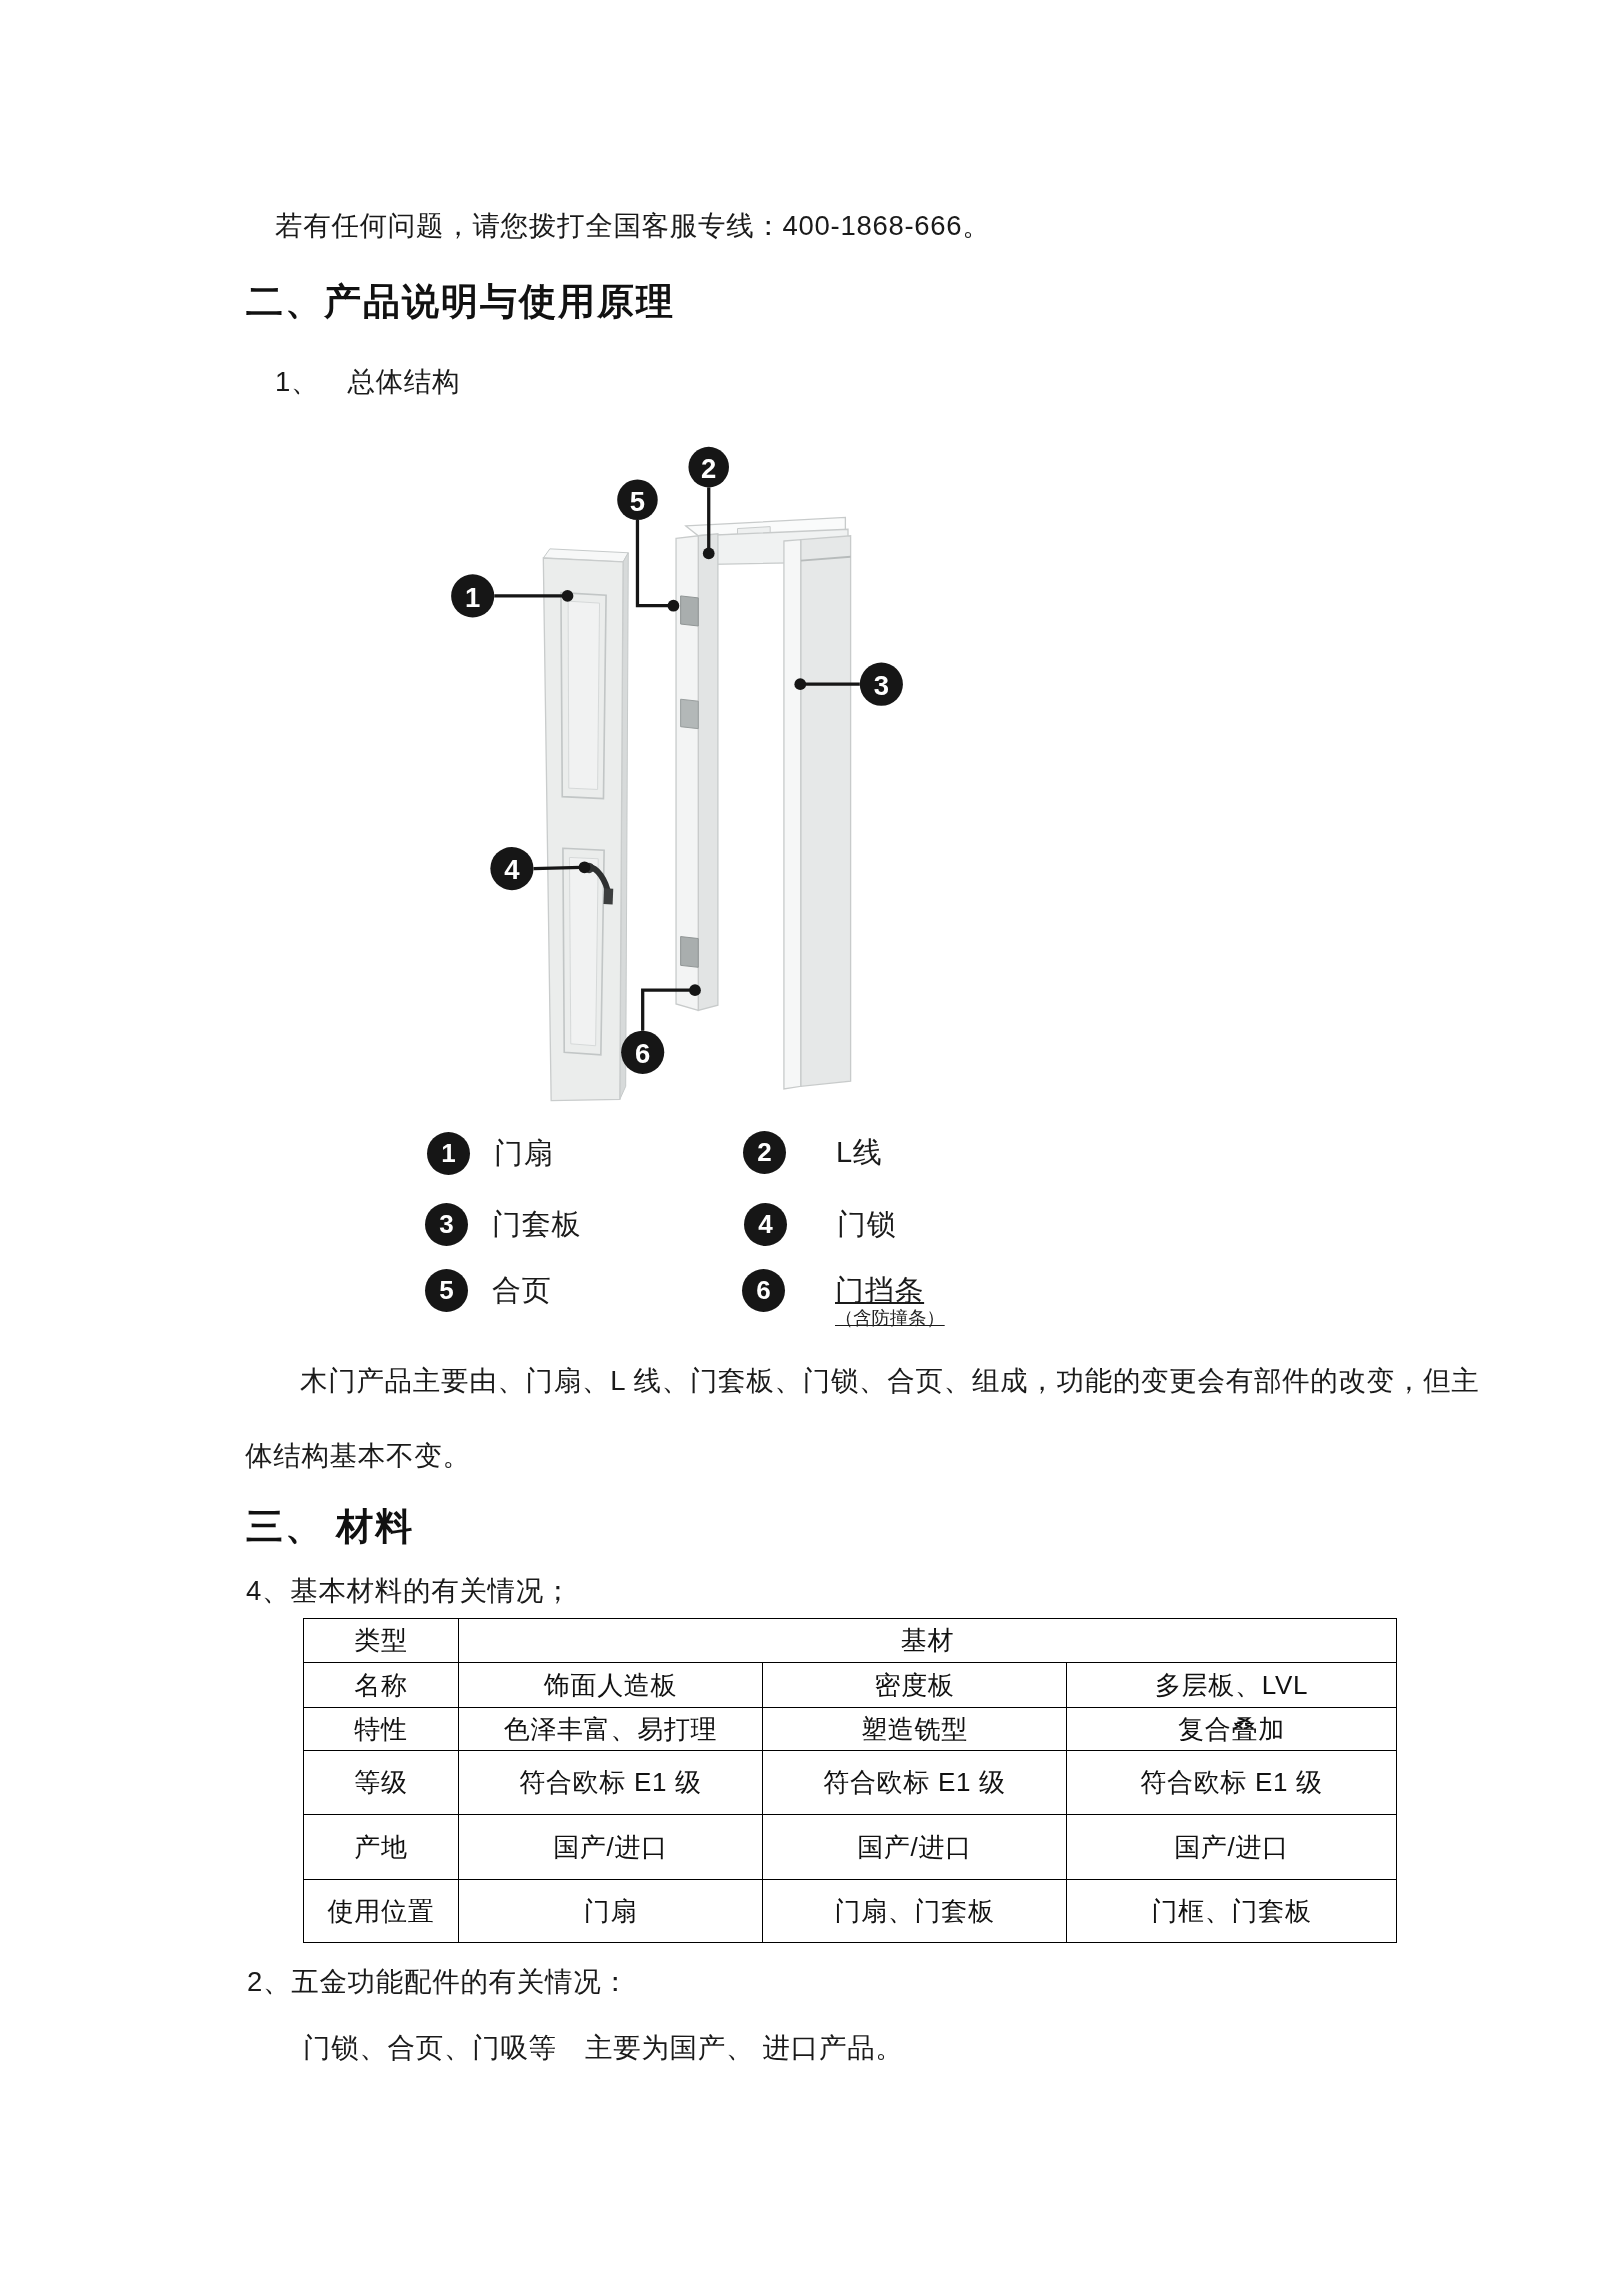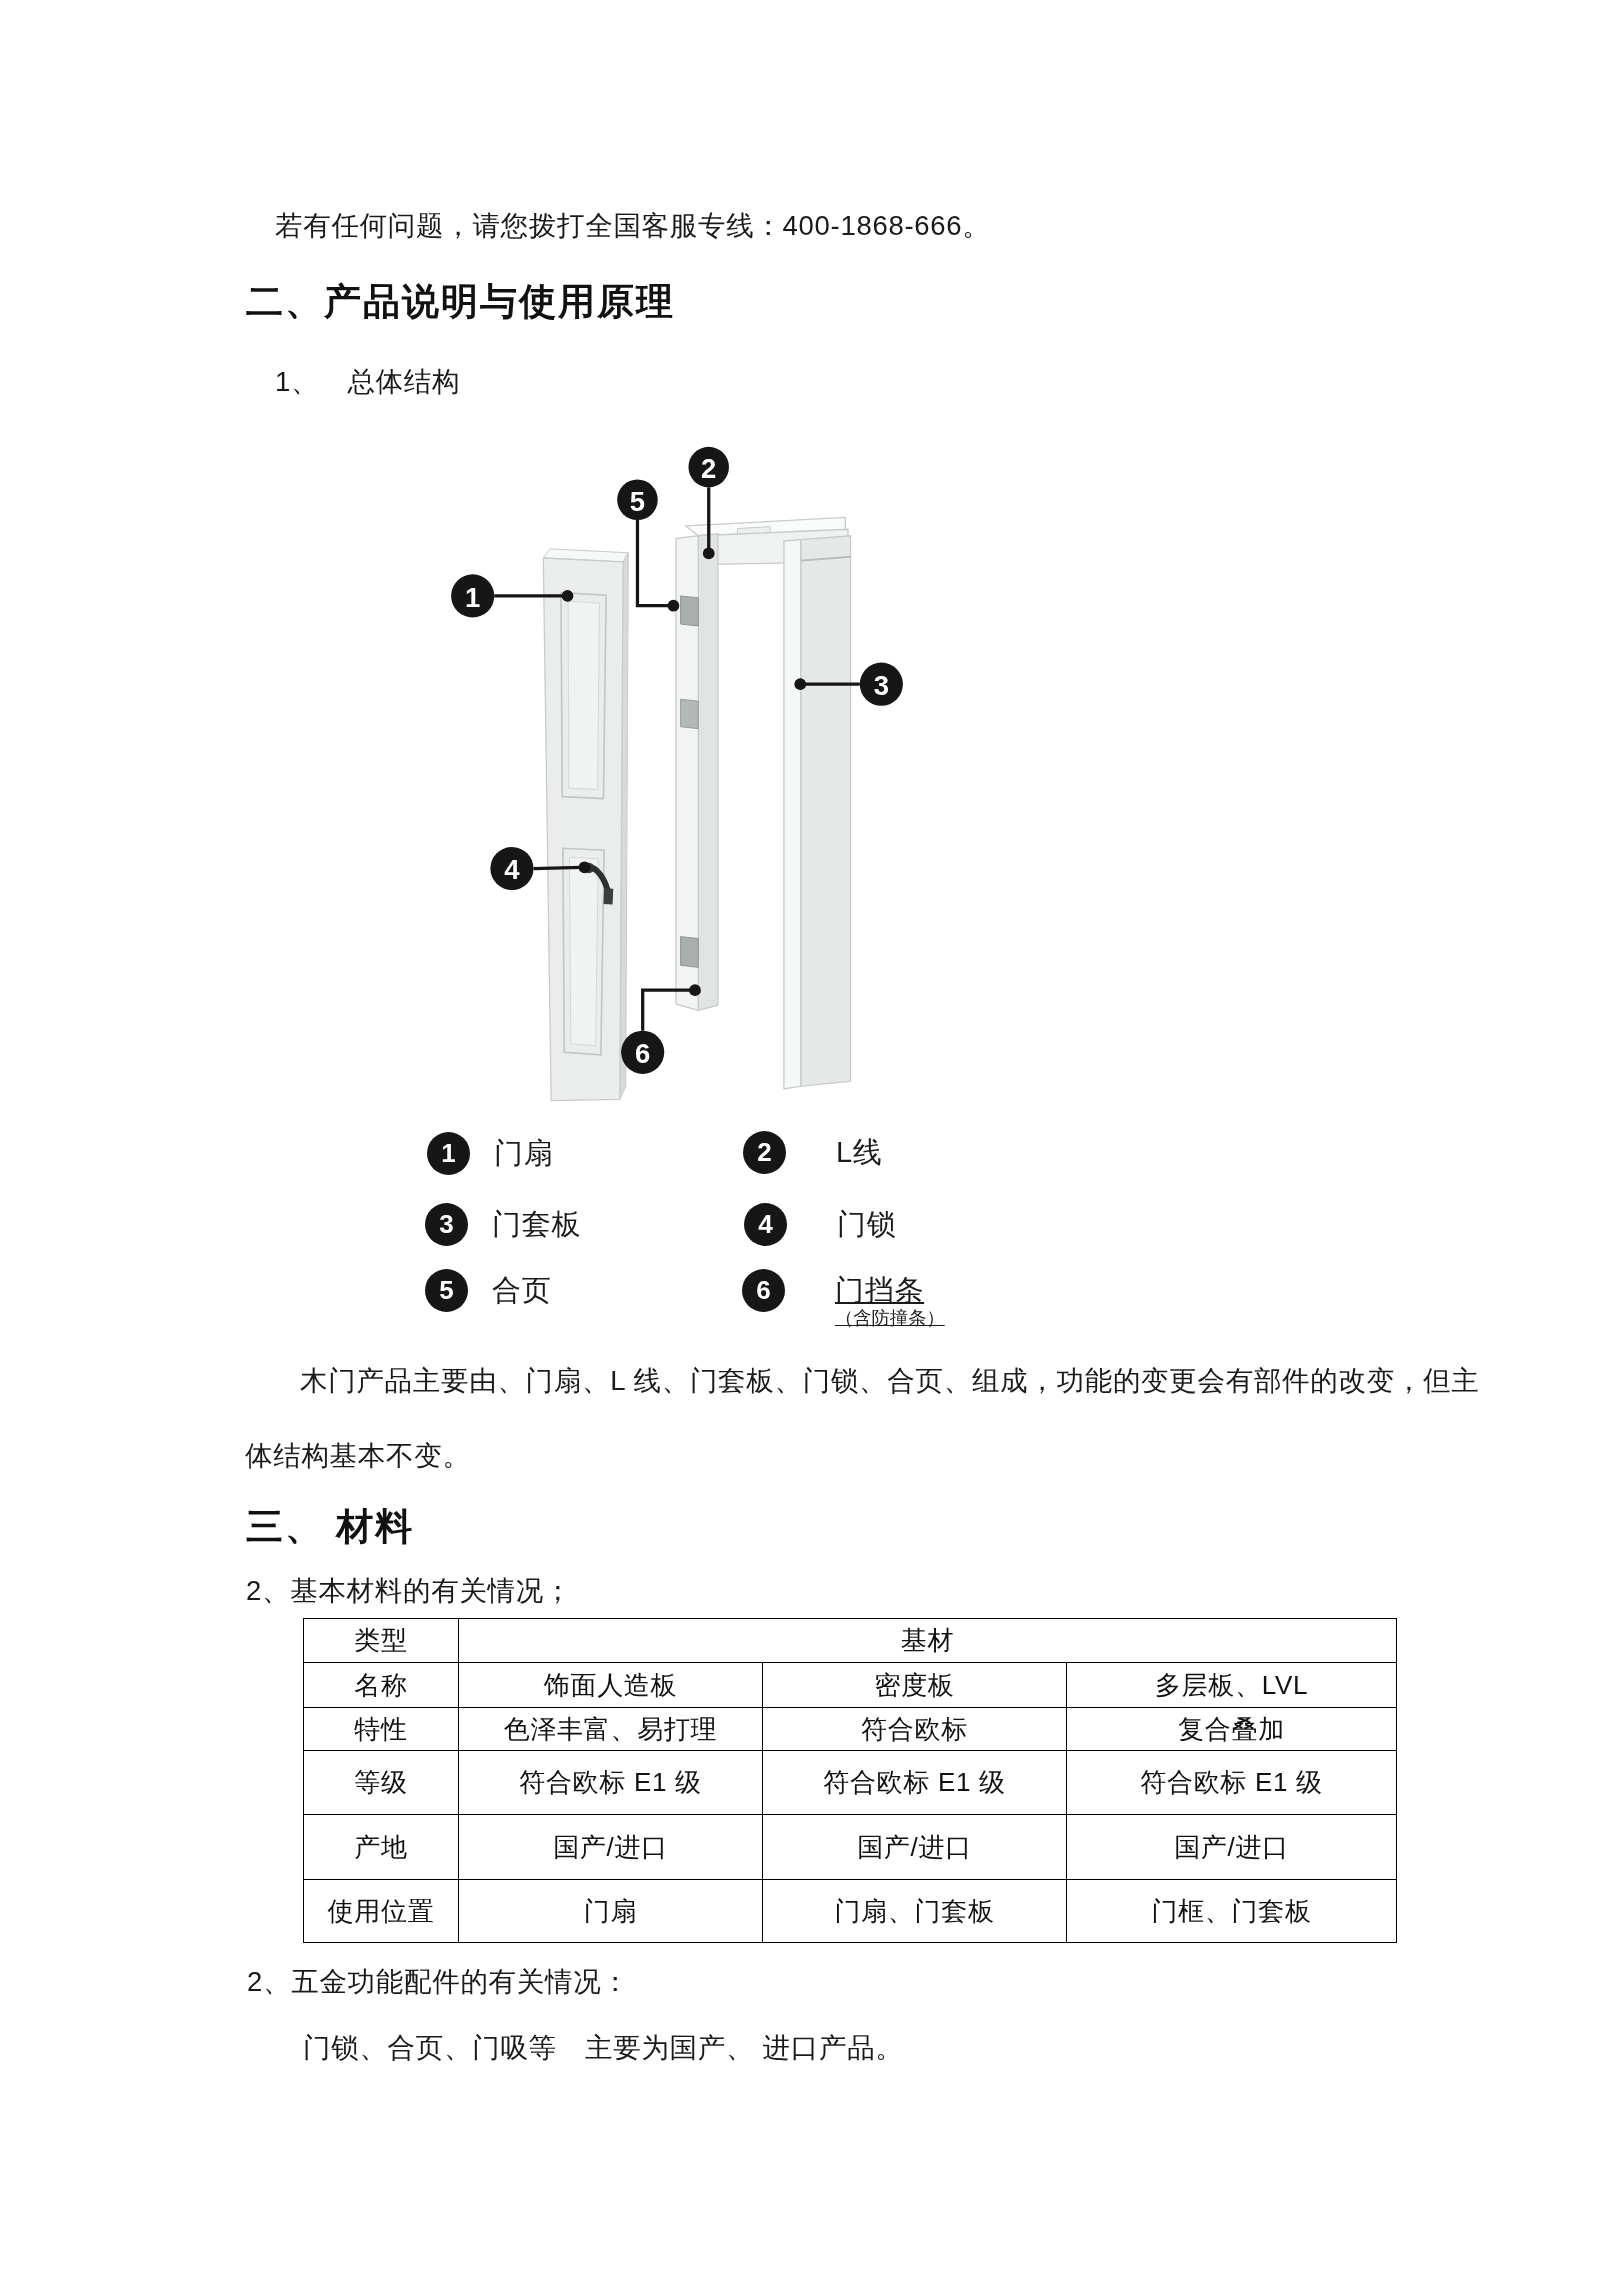--- a/index.html
+++ b/index.html
@@ -169,21 +169,21 @@
       <span class="legend-sub" style="display:block;">（含防撞条）</span>
     </span>
   </div>
 
   <div class="abs para">
     <div class="indent">木门产品主要由、门扇、L 线、门套板、门锁、合页、组成，功能的变更会有部件的改变，但主</div>
     <div>体结构基本不变。</div>
   </div>
 
   <div class="abs h-big h3">三、 材料</div>
-  <div class="abs sub-item mat1">2、基本材料的有关情况；</div>
+  <div class="abs sub-item mat1">4、基本材料的有关情况；</div>
 
   <div class="abs mat-table">
     <table class="materials">
       <colgroup>
           <col class="c0">
           <col class="c1">
           <col class="c2">
           <col class="c3">
         </colgroup>
       <tbody>
@@ -193,21 +193,21 @@
         </tr>
         <tr class="r2">
           <td>名称</td>
           <td>饰面人造板</td>
           <td>密度板</td>
           <td>多层板、LVL</td>
         </tr>
         <tr class="r3">
           <td>特性</td>
           <td>色泽丰富、易打理</td>
-          <td>符合欧标</td>
+          <td>塑造铣型</td>
           <td>复合叠加</td>
         </tr>
         <tr class="r4">
           <td>等级</td>
           <td>符合欧标 E1 级</td>
           <td>符合欧标 E1 级</td>
           <td>符合欧标 E1 级</td>
         </tr>
         <tr class="r5">
           <td>产地</td>

